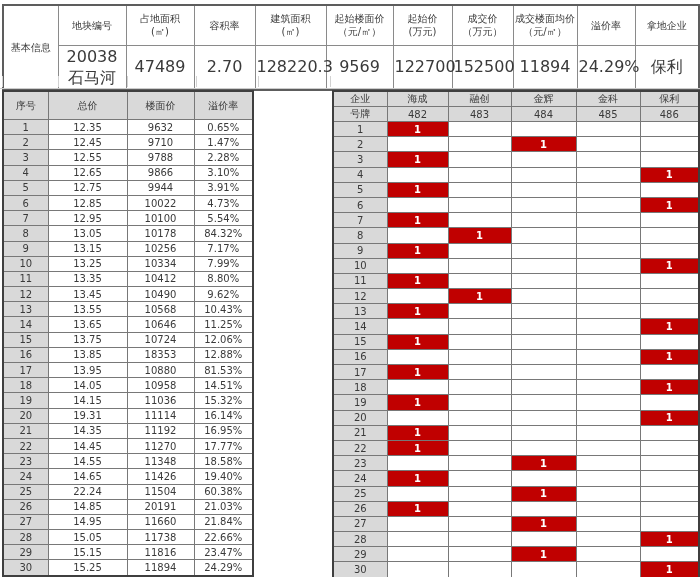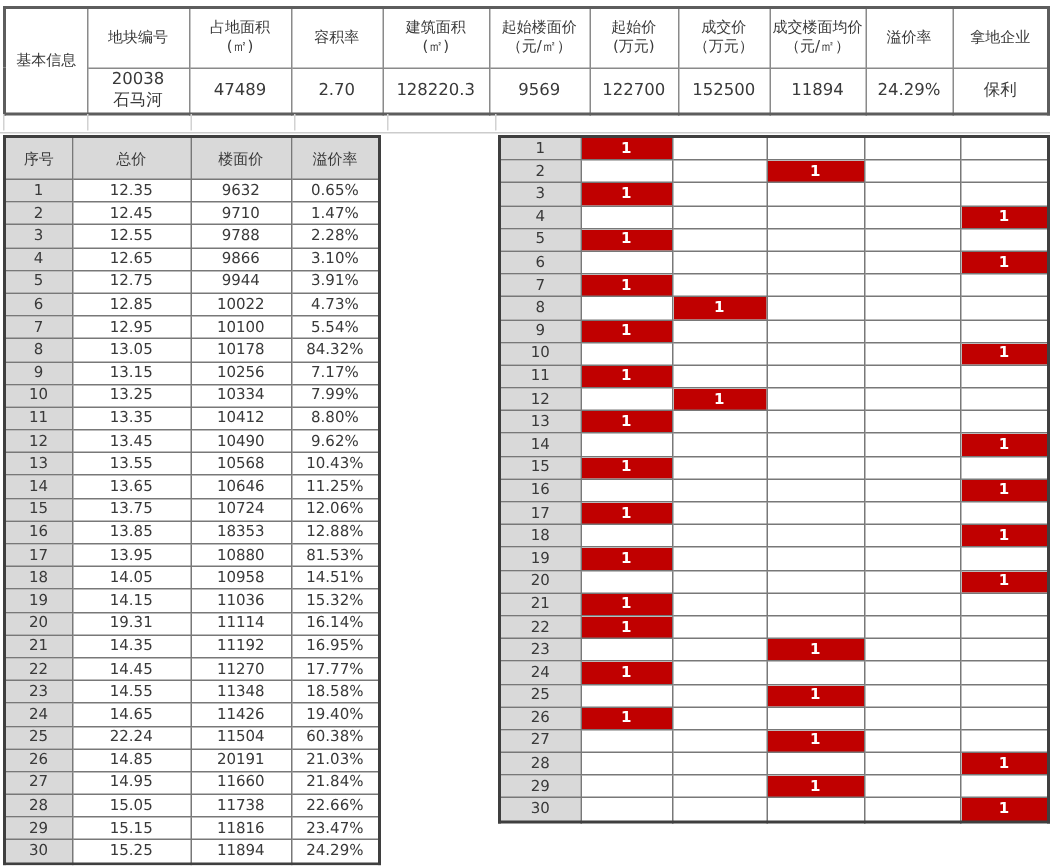--- a/index.html
+++ b/index.html
@@ -9,21 +9,21 @@
   }
   table{border-collapse:collapse;table-layout:fixed;position:absolute;background:#fff;}
 
   
   .info{left:2px;top:4px;width:696px;font-size:10px;border:2px solid #5d5d5d;}
   .info th,.info td{
     border:1px solid #8a8a8a;font-weight:normal;text-align:center;vertical-align:middle;
     padding:0 1px;white-space:pre-line;line-height:1.35;color:#3a3a3a;
   }
   .info tr.hdr{height:40px;}
-  .info tr.val{height:29px;font-size:11px;}
+  .info tr.val{height:29px;font-size:16px;}
 
   
   .strip{position:absolute;left:2px;top:76px;height:11px;display:flex;border-left:1px solid #d2d2d2;}
   .strip span{display:block;height:100%;border-right:1px solid #d2d2d2;}
   .hline{position:absolute;left:0;top:88px;width:700px;height:1px;background:#cccccc;}
 
   
   .grid{font-size:10px;border:2px solid #3f3f3f;}
   .grid th,.grid td{
     border:1px solid #787878;padding:0;text-align:center;vertical-align:middle;
@@ -306,20 +306,36 @@
   <table class="grid bids">
     <colgroup>
       <col style="width:54px">
         <col style="width:61px">
         <col style="width:63px">
       <col style="width:65px">
         <col style="width:64px">
         <col style="width:59px">
     </colgroup>
     <thead>
+      <tr>
+        <th>企业</th>
+        <th>海成</th>
+        <th>融创</th>
+        <th>金辉</th>
+        <th>金科</th>
+        <th>保利</th>
+      </tr>
+      <tr>
+        <th>号牌</th>
+        <th>482</th>
+        <th>483</th>
+        <th>484</th>
+        <th>485</th>
+        <th>486</th>
+      </tr>
     </thead>
     <tbody id="bid-rows">
         <tr>
           <td class="gray">1</td>
           <td class="mark">1</td>
           <td></td>
           <td></td>
           <td></td>
           <td></td>
         </tr>

